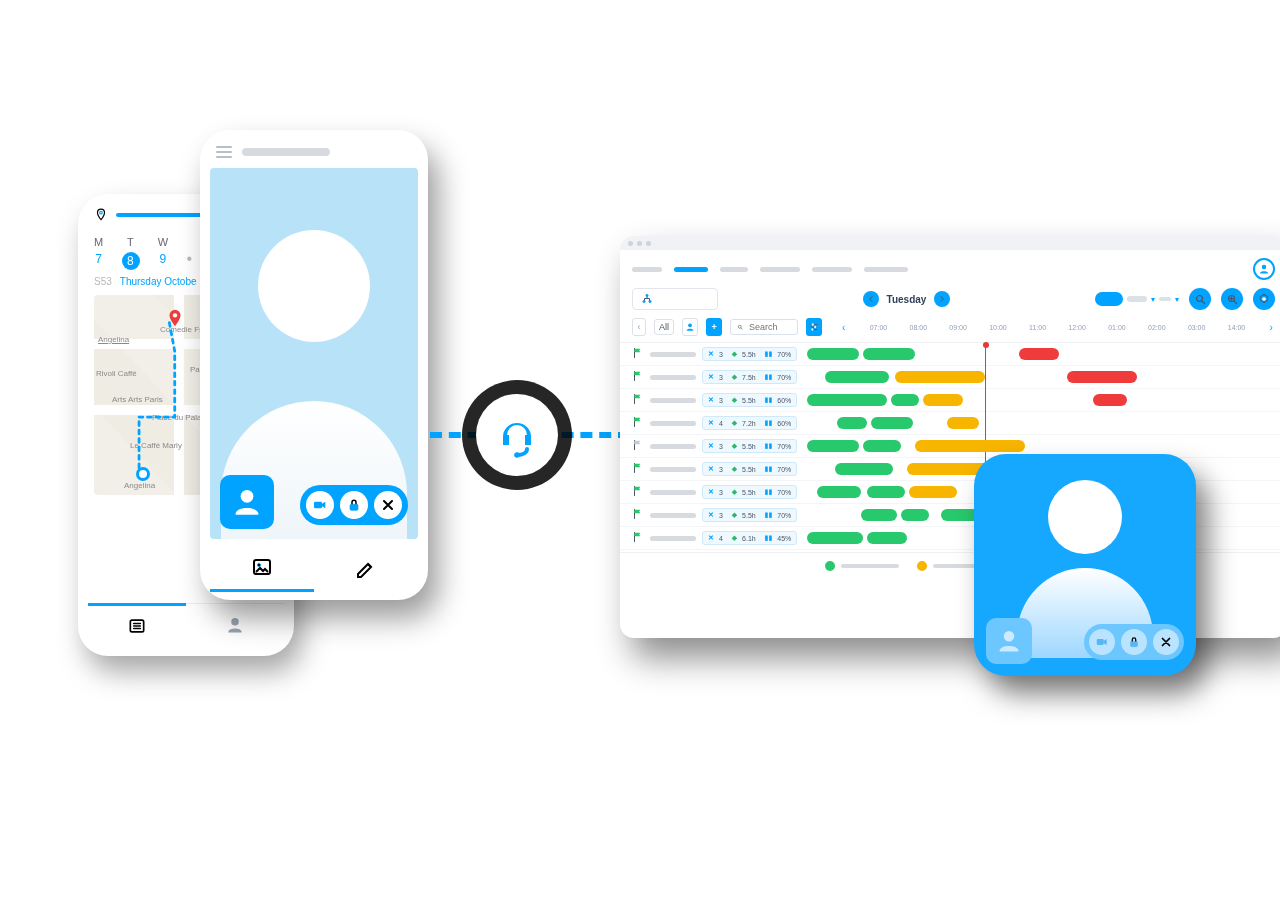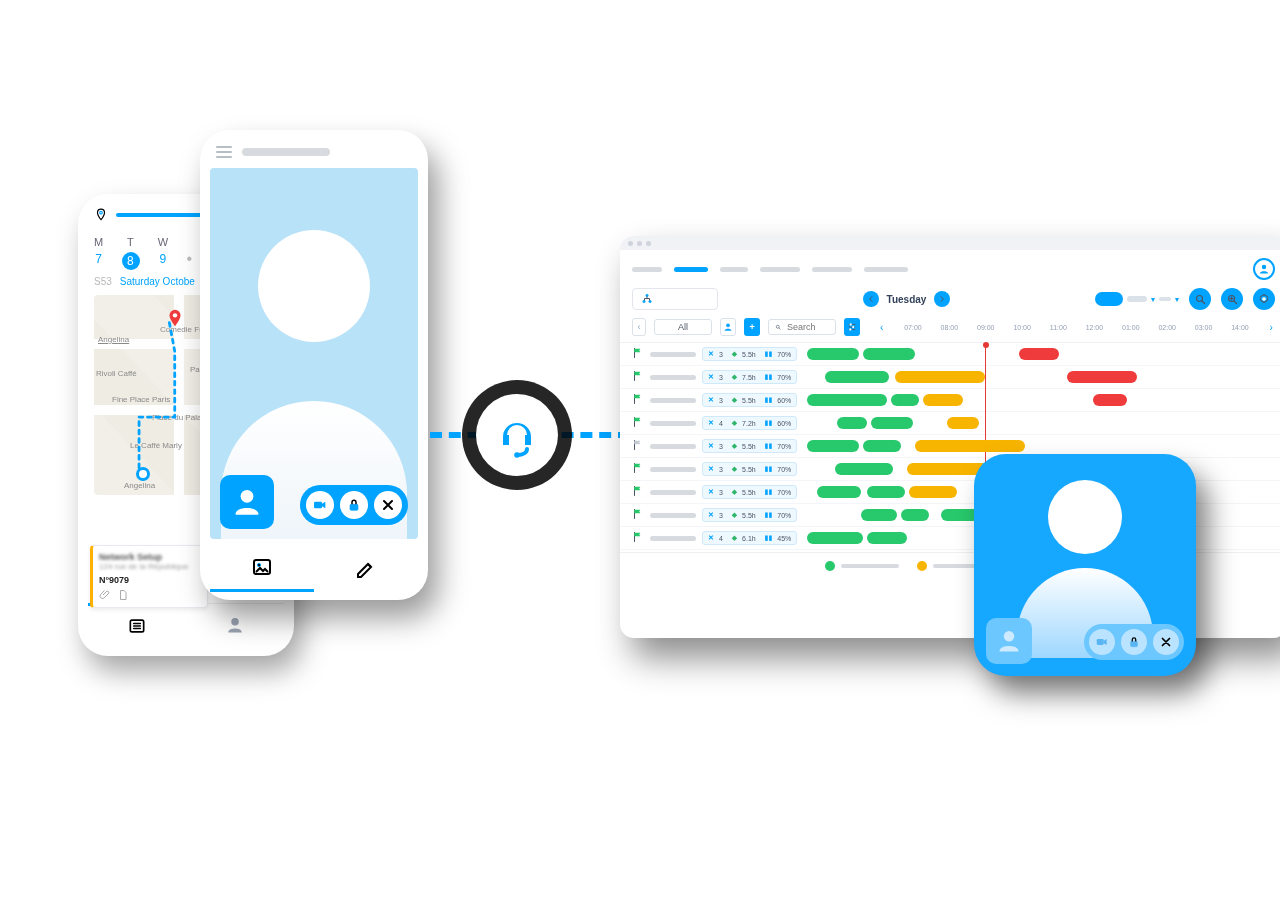--- a/index.html
+++ b/index.html
@@ -151,21 +151,21 @@
   .view-toggle { display:flex; align-items:center; gap:4px; }
   .vt-pill { background:#00A3FF; color:#fff; border-radius:10px; width:28px; height:14px; }
   .vt-seg  { width:20px; height:6px; background:#dbe1e8; border-radius:3px; }
   .vt-dash { width:12px; height:4px; background:#dbe1e8; border-radius:2px; }
   .vt-chev { color:#00A3FF; font-size:8px; }
   .circ-btn { width:22px; height:22px; background:#00A3FF; border-radius:50%; display:flex; align-items:center; justify-content:center; }
   .circ-btn svg { width:12px; height:12px; }
 
   .dt-tools { display:flex; align-items:center; gap:8px; padding: 2px 12px 6px; border-bottom:1px solid #eef0f4; }
   .chev-box { width:14px; height:18px; border:1px solid #dbe1e8; border-radius:3px; display:flex; align-items:center; justify-content:center; color:#8fa2b6; }
-  .all-box { border:1px solid #dbe1e8; border-radius:3px; padding:2px 23px; color:#4b5565; }
+  .all-box { border:1px solid #dbe1e8; border-radius:3px; padding:2px 4px; color:#4b5565; }
   .person-box { width:16px; height:18px; border:1px solid #dbe1e8; border-radius:3px; display:flex; align-items:center; justify-content:center; }
   .plus-box { width:16px; height:18px; background:#00A3FF; border-radius:3px; display:flex; align-items:center; justify-content:center; color:#fff; font-weight:700; }
   .search-box { display:flex; align-items:center; gap:6px; border:1px solid #dbe1e8; border-radius:3px; padding:2px 6px; width:68px; }
   .search-box svg { width:10px; height:10px; }
   .search-box input { border:0; outline:0; width:42px; font-size:9px; color:#8fa2b6; background:transparent; }
   .tune-box { width:16px; height:18px; background:#00A3FF; border-radius:3px; display:flex; align-items:center; justify-content:center; }
   .tune-box svg { width:10px; height:10px; }
   .timeline-head { display:flex; gap:2px; margin-left:10px; flex:1; align-items:center; justify-content:space-between; color:#93a0b4; font-size:7px; }
   .timeline-head .nav-ch { color:#00A3FF; font-size:10px; padding:0 2px; }
 
@@ -320,58 +320,45 @@
       <div class="pb-day sel"><div>T</div><span class="n">8</span></div>
       <div class="pb-day">
         <div>W</div>
         <span class="n">9</span>
       </div>
       <div class="pb-dot">•</div>
     </div>
 
   <div class="pb-sub">
     <span class="wk">S53</span>
-    <span class="dt">Saturday Octobe</span>
+    <span class="dt">Thursday Octobe</span>
   </div>
 
   <div class="pb-map">
     <div class="road r1"></div>
       <div class="road r2"></div>
       <div class="road r3"></div>
       <div class="road r4"></div>
     <span class="poi" style="left:66px; top:30px;">Comedie Française</span>
     <span class="poi" style="left:96px; top:70px;">Palais-Royal</span>
-    <span class="poi" style="left:18px; top:100px;">Fine Place Paris</span>
+    <span class="poi" style="left:18px; top:100px;">Arts Arts Paris</span>
     <span class="poi" style="left:58px; top:118px;">Place du Palais-Royal</span>
     <span class="poi" style="left:36px; top:146px;">Le Caffé Marly</span>
     <span class="poi" style="left:4px;  top:40px;text-decoration:underline;">Angelina</span>
     <span class="poi" style="left:2px;  top:74px;">Rivoli Caffé</span>
     <span class="poi" style="left:30px; top:186px;">Angelina</span>
     <svg class="route" viewBox="0 0 196 200">
       <path d="M48 184 L48 130 L86 130 L86 60 L80 28" stroke="#00A3FF" stroke-width="3" stroke-dasharray="4 5" fill="none" stroke-linecap="round"></path>
     </svg>
     <svg class="marker" width="22" height="28" viewBox="0 0 24 24">
         <use href="#i-map-pin" fill="#ef3b3b"></use>
       </svg>
     <div class="me"></div>
   </div>
 
-  <div class="pb-card">
-    <div class="title">Network Setup</div>
-    <div class="addr">124 rue de la République</div>
-    <div class="num">N°9079</div>
-    <div class="icons">
-      <svg width="12" height="12" viewBox="0 0 24 24">
-          <use href="#i-clip" stroke="#9aa4b2"></use>
-        </svg>
-      <svg width="12" height="12" viewBox="0 0 24 24">
-          <use href="#i-doc" stroke="#9aa4b2"></use>
-        </svg>
-    </div>
-  </div>
 
   <div class="pb-tabs">
     <div class="pb-tab active">
         <svg viewBox="0 0 24 24">
           <use href="#i-list" stroke="#00A3FF"></use>
         </svg>
       </div>
     <div class="pb-tab">
         <svg viewBox="0 0 24 24">
           <use href="#i-person" class="ic-gray"></use>

